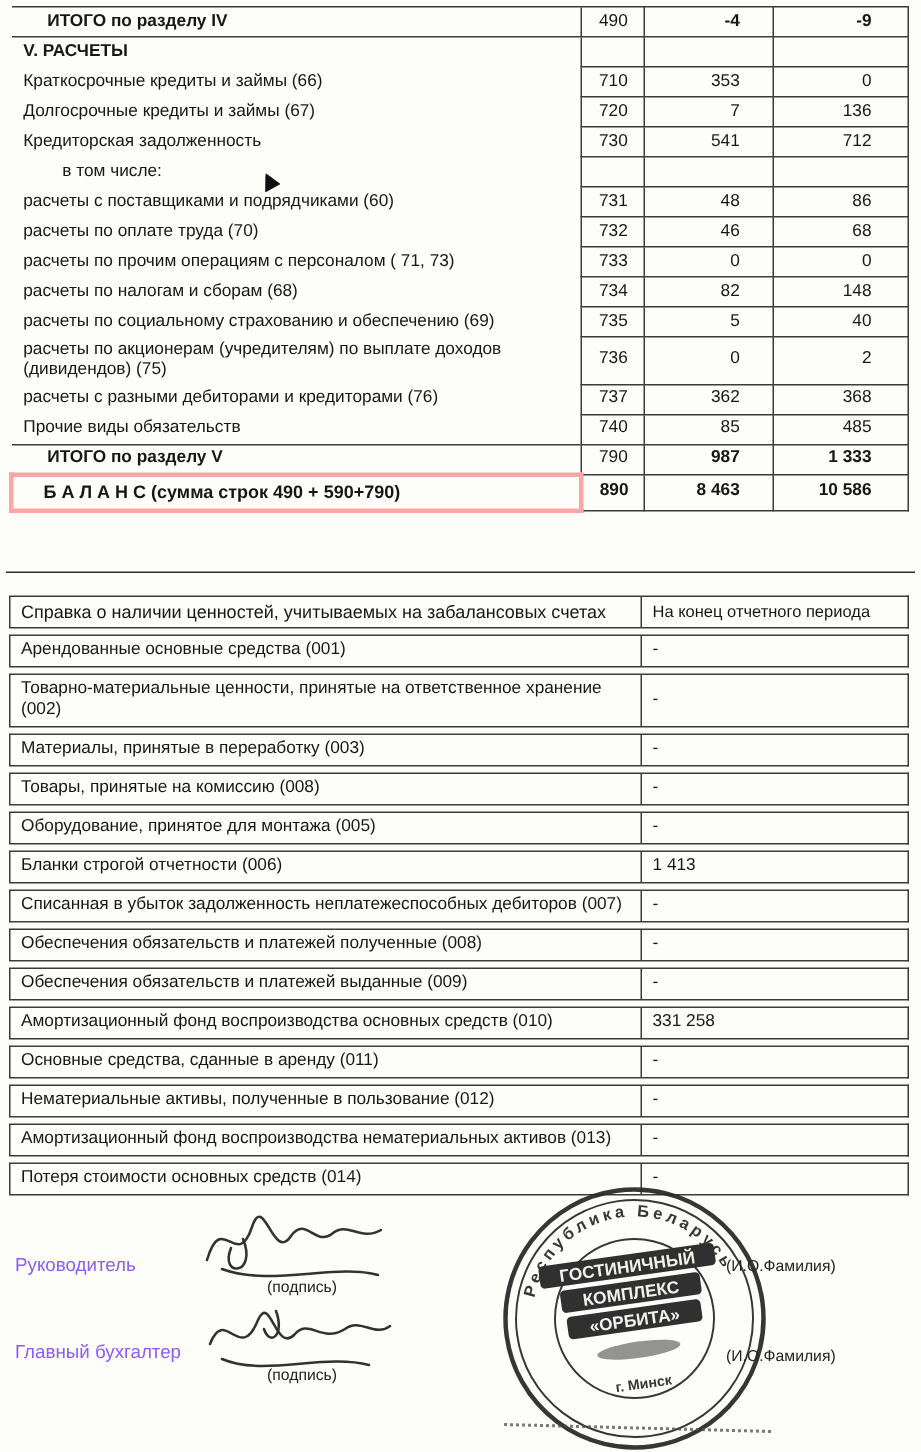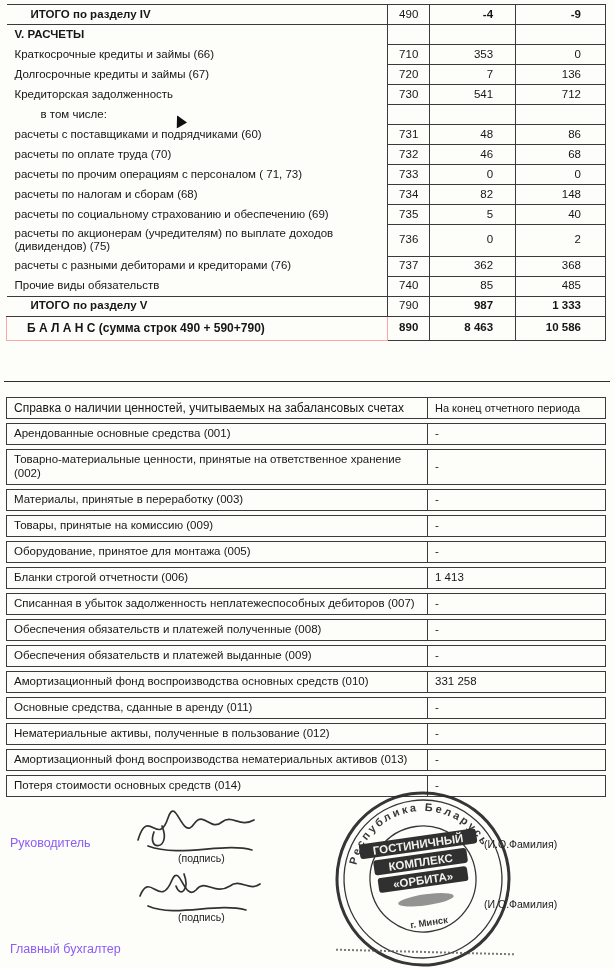--- a/index.html
+++ b/index.html
@@ -24,21 +24,21 @@
   tr.row-itogo td.c-label {
     border-top:1px solid #3b3b3b; border-bottom:1px solid #3b3b3b;
     font-weight:600; padding-left:24px;
   }
   tr.row-itogo td.c-v1, tr.row-itogo td.c-v2 { font-weight:600; }
   tr.row-section td.c-label { font-weight:bold; }
   tr.row-subhead td.c-label { padding-left:34px; }
   tr.row-balance { height:24px; }
   tr.row-balance td { font-weight:bold; }
   tr.row-balance td.c-label {
-    border:1px solid #fca5a5; padding-left:20px; font-size:12px;
+    border:3px solid #fca5a5; padding-left:20px; font-size:12px;
   }
 
   
   .divider {
     position:absolute; left:4px; top:381px; width:606px;
     border-top:1.5px solid #2e2e2e;
   }
 
   
   .ref-table {
@@ -218,21 +218,21 @@
           <td class="r-label">Товарно-материальные ценности, принятые на ответственное хранение  (002)</td>
           <td class="r-value">-</td>
         </tr>
 
         <tr>
           <td class="r-label">Материалы, принятые в переработку  (003)</td>
           <td class="r-value">-</td>
         </tr>
 
         <tr>
-          <td class="r-label">Товары, принятые на комиссию  (009)</td>
+          <td class="r-label">Товары, принятые на комиссию  (008)</td>
           <td class="r-value">-</td>
         </tr>
 
         <tr>
           <td class="r-label">Оборудование, принятое для монтажа  (005)</td>
           <td class="r-value">-</td>
         </tr>
 
         <tr>
           <td class="r-label">Бланки строгой отчетности  (006)</td>
@@ -288,21 +288,21 @@
     <g fill="none" stroke="#1c1c1c" stroke-width="1.7" stroke-linecap="round" opacity="0.9">
       <path d="M10,44 C20,10 30,52 40,22 C48,-2 54,46 66,28 C76,14 82,36 94,26 C104,18 112,32 126,24"></path>
       <path d="M34,30 C44,54 18,56 26,36"></path>
       <path d="M20,50 C52,62 96,46 124,54"></path>
     </g>
   </svg>
 
   <div class="sig-caption" style="left:178px; top:852px;">(подпись)</div>
   <div class="sig-caption" style="left:484px; top:838px;">(И.О.Фамилия)</div>
 
-  <div class="sig-label" style="left:10px; top:894px;margin-top:48px;">Главный бухгалтер</div>
+  <div class="sig-label" style="left:10px; top:894px;">Главный бухгалтер</div>
 
   <svg class="sig-svg" style="left:132px; top:864px;" width="135" height="54" viewBox="0 0 135 54">
     <g fill="none" stroke="#1c1c1c" stroke-width="1.7" stroke-linecap="round" opacity="0.9">
       <path d="M8,32 C18,6 28,46 40,16 C48,-2 52,38 64,26 C74,14 82,32 98,22 C108,14 118,28 128,20"></path>
       <path d="M16,42 C44,54 84,38 114,46"></path>
       <path d="M52,10 C58,26 48,34 44,22"></path>
     </g>
   </svg>
 
   <div class="sig-caption" style="left:178px; top:911px;">(подпись)</div>

